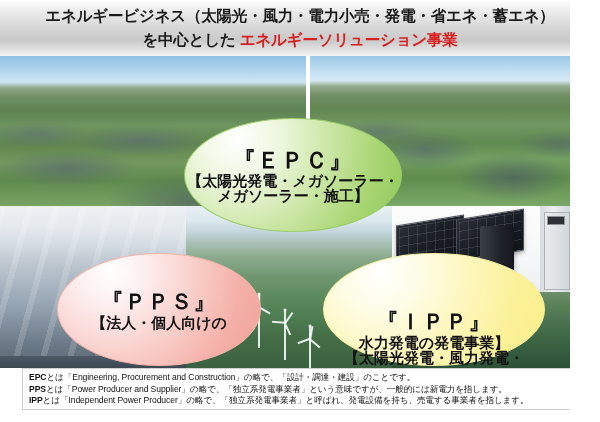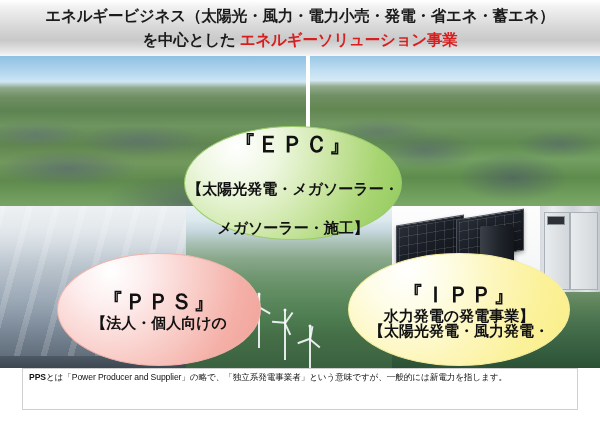--- a/index.html
+++ b/index.html
@@ -7,24 +7,25 @@
     margin: 0;
     padding: 0;
     background: #ffffff;
   }
   body {
     font-family: "Liberation Sans", "DejaVu Sans", sans-serif;
   }
 
   #slide {
     position: relative;
-    width: 600px;
+    width: 548px;
     height: 422px;
     overflow: hidden;
     background: #ffffff;
+    padding-left: 22px;
   }
 
   
   #header {
     position: absolute;
     left: 0; top: 0;
     width: 600px;
     height: 56px;
     background: linear-gradient(to bottom, #ffffff 0%, #f2f2f2 12%, #d5d5d5 52%, #c9c9c9 72%, #e6e6e6 92%, #f7f7f7 100%);
     box-sizing: border-box;
@@ -202,37 +203,37 @@
     white-space: nowrap;
   }
   .bubble .desc {
     font-weight: bold;
     font-size: 15px;
     line-height: 15px;
     white-space: nowrap;
   }
 
   #bubble-epc {
-    left: 184px; top: 126px; width: 218px; height: 114px;
+    left: 184px; top: 118px; width: 218px; height: 114px;
     background: radial-gradient(circle at 24% 18%, #ffffff 0%, #eef7e0 22%, #cbe6a4 50%, #a8d572 75%, #8ec75a 100%);
     border: 1px solid #9ccc6a;
-    gap: 24px;
   }
   #bubble-epc .title { font-size: 23px; }
 
   #bubble-pps {
     left: 57px; top: 253px; width: 204px; height: 113px;
     background: radial-gradient(circle at 26% 16%, #ffffff 0%, #fdeeee 20%, #f9cec9 48%, #f4b0a8 74%, #f0a096 100%);
     border: 1px solid #f3b4ab;
   }
 
   #bubble-ipp {
-    left: 348px; top: 253px; width: 222px; height: 113px;
+    left: 323px; top: 253px; width: 222px; height: 113px;
     background: radial-gradient(circle at 26% 16%, #ffffff 0%, #fefde8 20%, #fdf6bb 48%, #fbf198 74%, #faee86 100%);
     border: 1px solid #f6eea0;
+    justify-content: flex-end;
   }
 
   
   #footnote {
     position: absolute;
     left: 22px; top: 368px;
     width: 556px; height: 42px;
     background: rgba(255,255,255,.93);
     border: 1px solid #cfcfcf;
     box-sizing: border-box;
@@ -329,18 +330,20 @@
     <div class="desc">【法人・個人向けの</div>
   </div>
 
   <div class="bubble" id="bubble-ipp">
     <div class="title">『ＩＰＰ』</div>
     <div class="desc">水力発電の発電事業】</div>
     <div class="desc">【太陽光発電・風力発電・</div>
   </div>
 
   <div id="footnote">
+    <div class="fn-line"><span class="fn-term">EPC</span><span>とは「Engineering, Procurement and Construction」の略で、「設計・調達・建設」のことです。</span></div>
     <div class="fn-line"><span class="fn-term">PPS</span><span>とは「Power Producer and Supplier」の略で、「独立系発電事業者」という意味ですが、一般的には新電力を指します。</span></div>
+    <div class="fn-line"><span class="fn-term">IPP</span><span>とは「Independent Power Producer」の略で、「独立系発電事業者」と呼ばれ、発電設備を持ち、売電する事業者を指します。</span></div>
   </div>
 
   <div id="footer-bar"></div>
 
 </div>
 
 </body></html>

